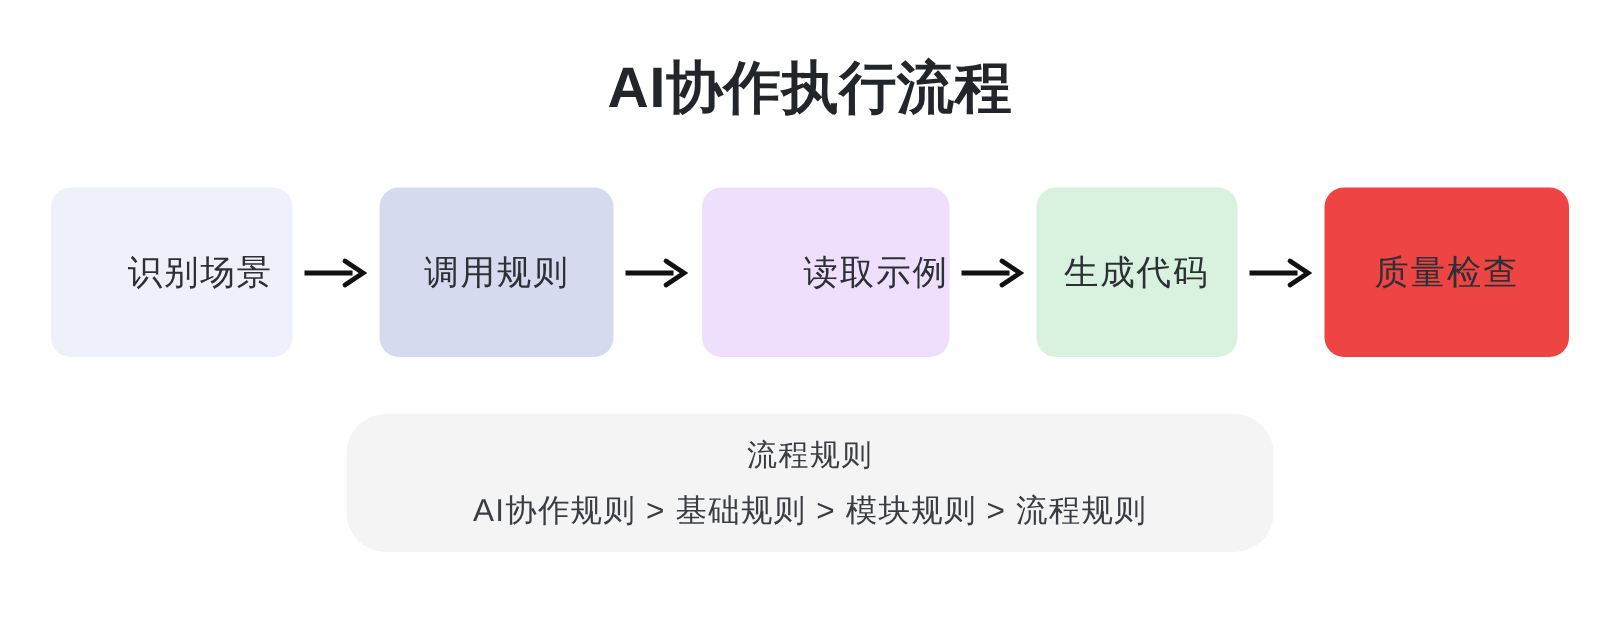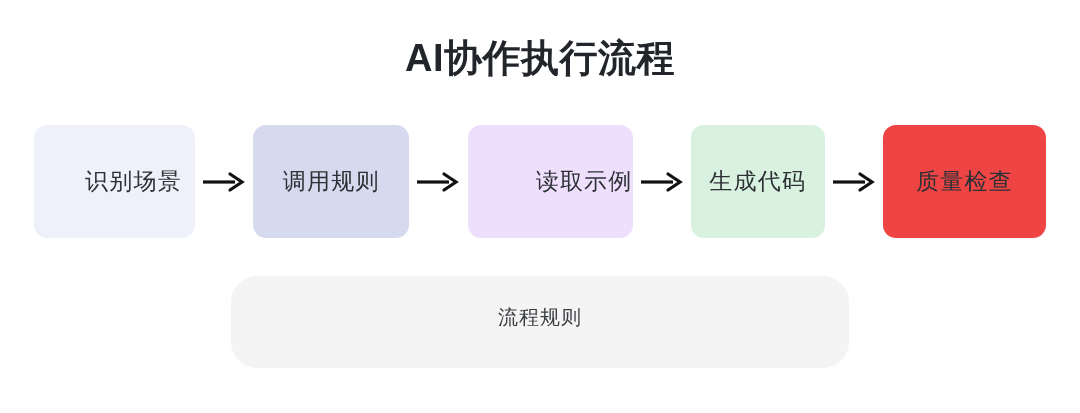--- a/index.html
+++ b/index.html
@@ -167,15 +167,16 @@
     </div>
 
     <div class="flow-step step-w-5" style="background: #ef4444;">
       <span class="flow-step-label">质量检查</span>
     </div>
 
   </div>
 
   <div id="priority-panel" style="background: rgb(244, 244, 244);">
     <div id="priority-title">流程规则</div>
+    <div id="priority-chain">AI协作规则 &gt; 基础规则 &gt; 模块规则 &gt; 流程规则</div>
   </div>
 
 </div>
 
 </body></html>

